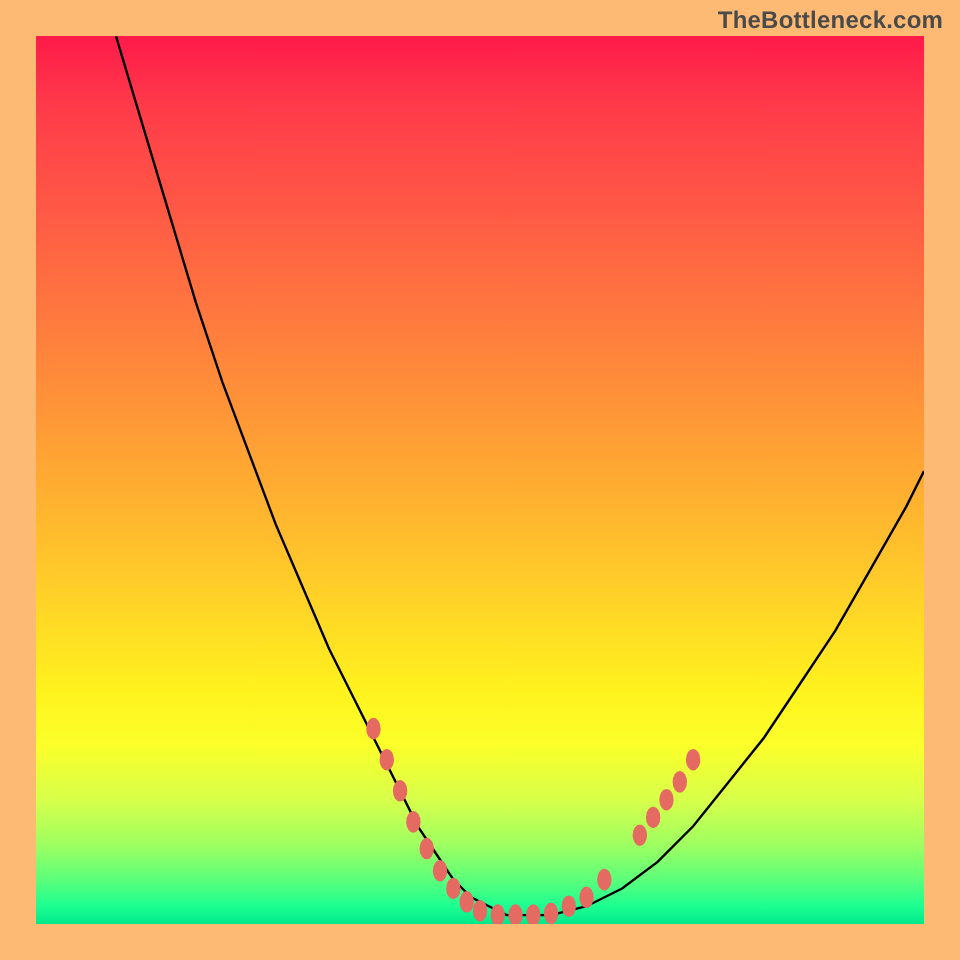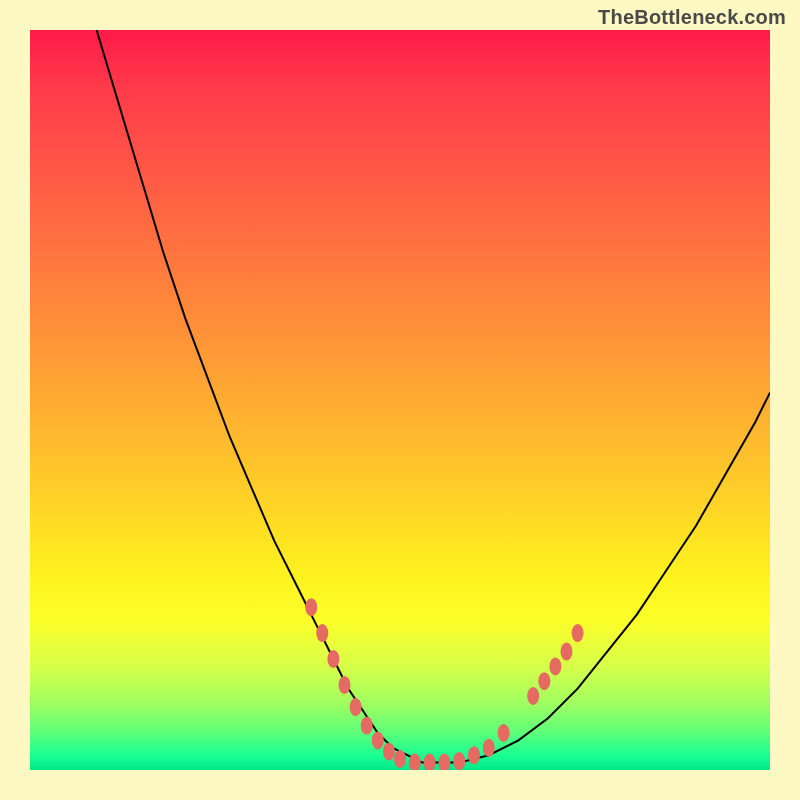--- a/index.html
+++ b/index.html
@@ -10,21 +10,21 @@
     background: #000;
     overflow: hidden;
     font-family: Arial, Helvetica, sans-serif;
   }
   .frame {
     position: absolute;
     left: 0;
     top: 0;
     width: 800px;
     height: 800px;
-    background: #fef9c3;
+    background: #fdba74;
   }
   .plot-area {
     position: absolute;
     left: 30px;
     top: 30px;
     width: 740px;
     height: 740px;
     
     background: linear-gradient(to bottom,
       #ff1a4a 0%,

